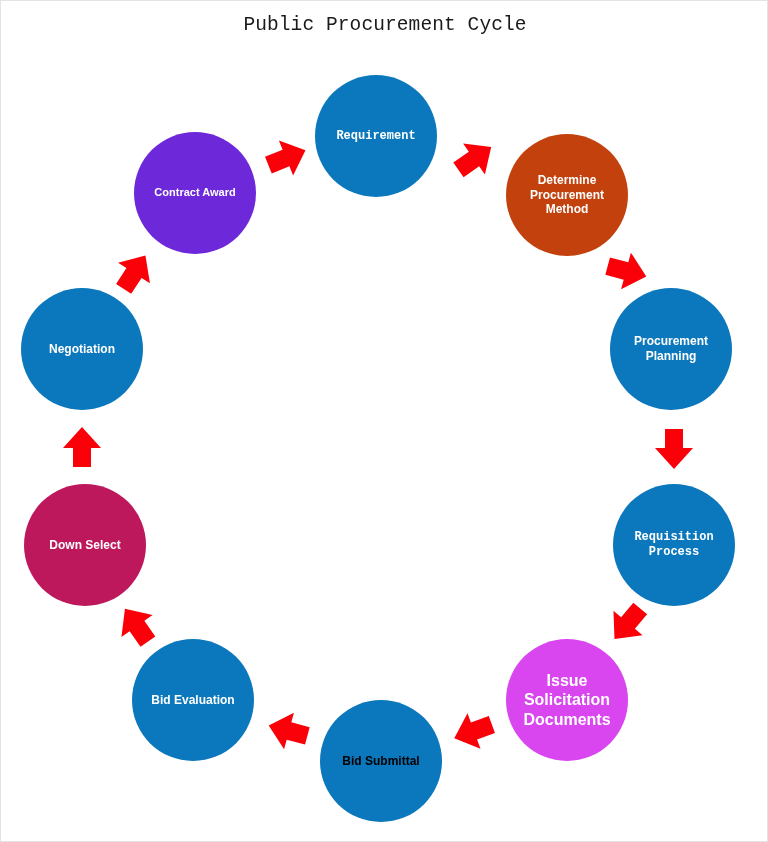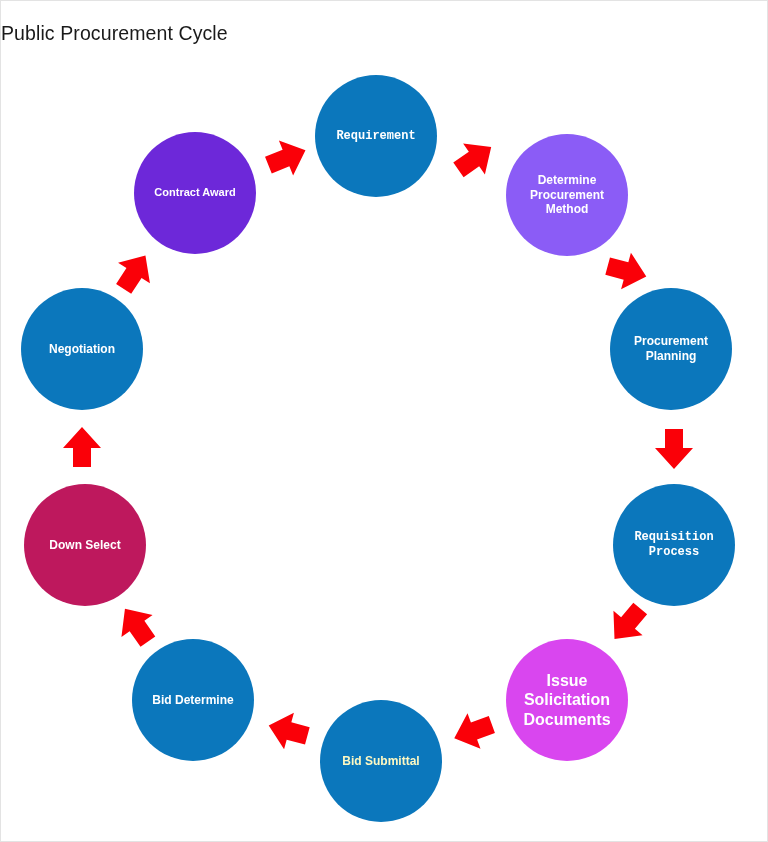--- a/index.html
+++ b/index.html
@@ -14,29 +14,29 @@
   #canvas {
     position: relative;
     width: 768px;
     height: 842px;
     background: #ffffff;
     border: 1px solid #e3e3e3;
     overflow: hidden;
   }
   #title {
     position: absolute;
-    top: 21px;
+    top: 13px;
     left: 0;
     width: 768px;
-    text-align: left;
+    text-align: center;
     font-size: 19.5px;
     font-weight: 400;
     color: #1a1a1a;
     letter-spacing: 0.1px;
-    font-family: Liberation Sans, sans-serif;
+    font-family: Liberation Mono, monospace;
     white-space: nowrap;
   }
   .node {
     position: absolute;
     border-radius: 50%;
     background: #0b77bc;
     display: flex;
     align-items: center;
     justify-content: center;
     text-align: center;
@@ -70,43 +70,43 @@
 <body>
 
 <div id="canvas">
 
   <div id="title">Public Procurement Cycle</div>
 
   <div id="nodes-layer">
       <div class="node" style="width: 122px; height: 122px; left: 314px; top: 74px; background: rgb(11, 119, 188); color: rgb(255, 255, 255); font-size: 12px; font-family: Liberation Mono, monospace;">
         <span class="node-label">Requirement</span>
       </div>
-      <div class="node" style="width: 122px; height: 122px; left: 505px; top: 133px; background: #8b5cf6; color: rgb(255, 255, 255); font-size: 12px; text-align: center;">
+      <div class="node" style="width: 122px; height: 122px; left: 505px; top: 133px; background: #c2410c; color: rgb(255, 255, 255); font-size: 12px; text-align: center;">
         <span class="node-label">Determine
 Procurement
 Method</span>
       </div>
       <div class="node" style="width: 122px; height: 122px; left: 609px; top: 287px; background: rgb(11, 119, 188); color: rgb(255, 255, 255); font-size: 12px;">
         <span class="node-label">Procurement
 Planning</span>
       </div>
       <div class="node" style="width: 122px; height: 122px; left: 612px; top: 483px; background: rgb(11, 119, 188); color: rgb(255, 255, 255); font-size: 12px; font-family: Liberation Mono, monospace;">
         <span class="node-label">Requisition
 Process</span>
       </div>
       <div class="node" style="width: 122px; height: 122px; left: 505px; top: 638px; background: #d946ef; color: rgb(255, 255, 255); font-size: 16px;">
         <span class="node-label">Issue
 Solicitation
 Documents</span>
       </div>
-      <div class="node" style="width: 122px; height: 122px; left: 319px; top: 699px; background: rgb(11, 119, 188); color: #fef9c3; font-size: 12px;">
+      <div class="node" style="width: 122px; height: 122px; left: 319px; top: 699px; background: rgb(11, 119, 188); color: #000000; font-size: 12px;">
         <span class="node-label">Bid Submittal</span>
       </div>
       <div class="node" style="width: 122px; height: 122px; left: 131px; top: 638px; background: rgb(11, 119, 188); color: rgb(255, 255, 255); font-size: 12px;">
-        <span class="node-label">Bid Determine</span>
+        <span class="node-label">Bid Evaluation</span>
       </div>
       <div class="node" style="width: 122px; height: 122px; left: 23px; top: 483px; background: #be185d; color: rgb(255, 255, 255); font-size: 12px;">
         <span class="node-label">Down Select</span>
       </div>
       <div class="node" style="width: 122px; height: 122px; left: 20px; top: 287px; background: rgb(11, 119, 188); color: rgb(255, 255, 255); font-size: 12px; justify-content: flex-end;">
         <span class="node-label">Negotiation</span>
       </div>
       <div class="node" style="width: 122px; height: 122px; left: 133px; top: 131px; background: #6d28d9; color: rgb(255, 255, 255); font-size: 11px;">
         <span class="node-label">Contract Award</span>
       </div>

